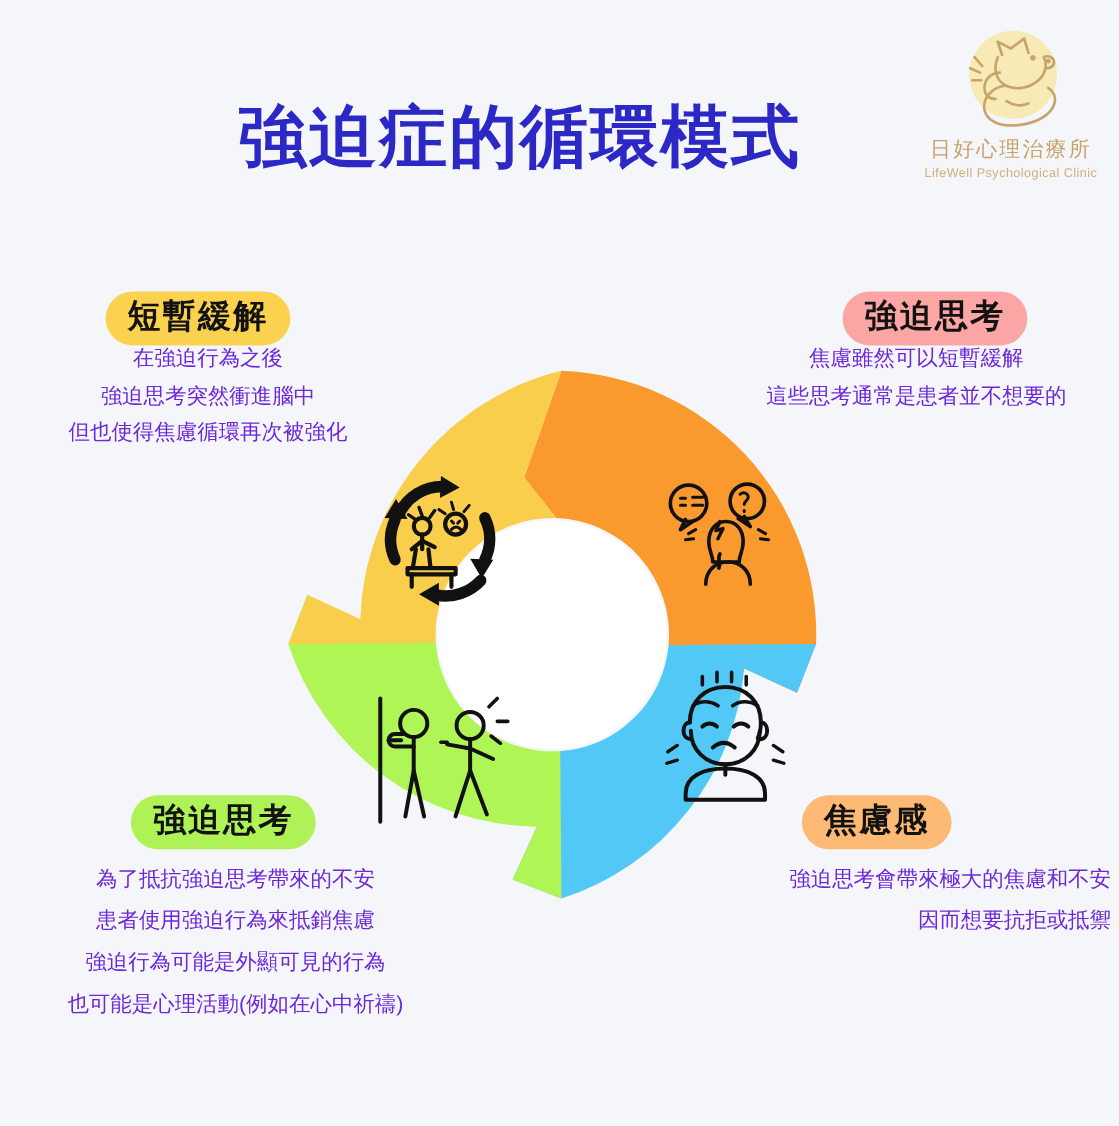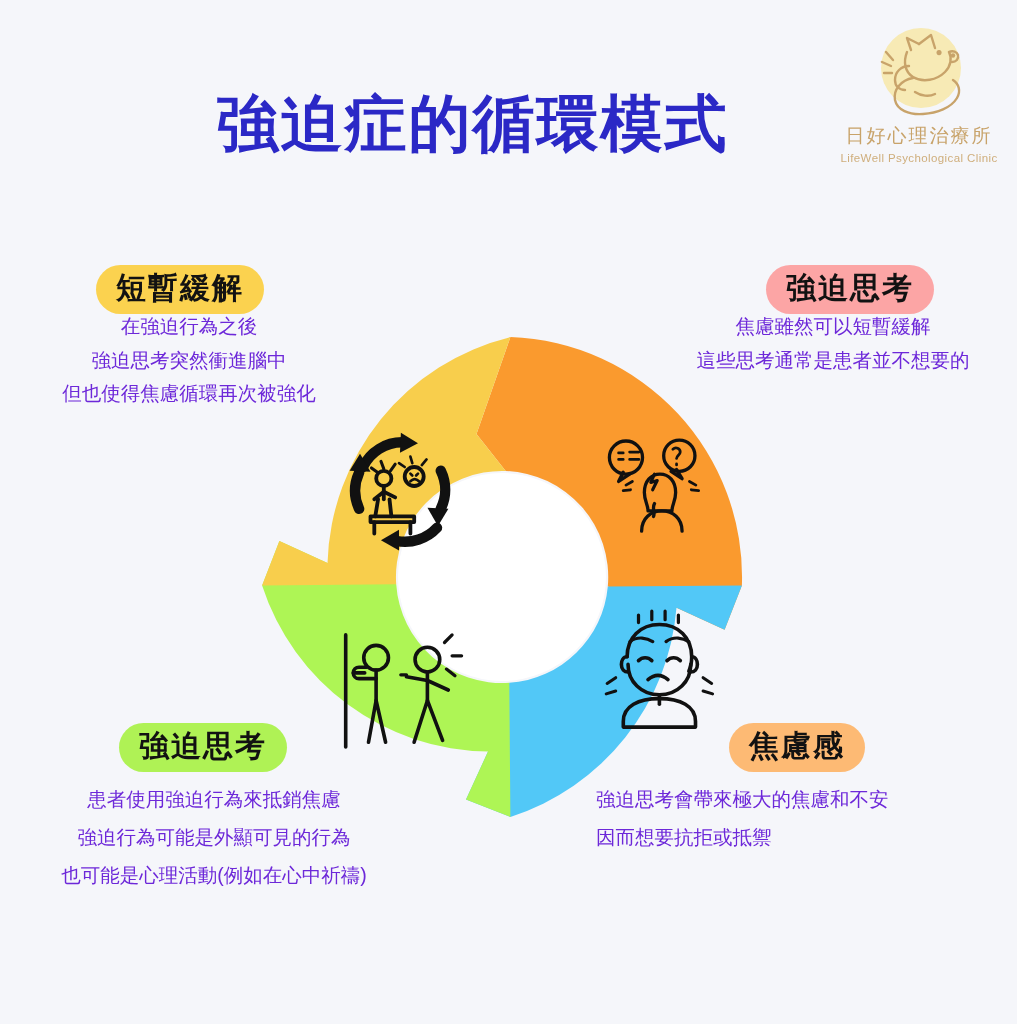--- a/index.html
+++ b/index.html
@@ -83,21 +83,21 @@
   
   .body-text {
     position: absolute;
     font-size: 19.5px;
     line-height: 1.72;
     color: #6d28d9;
     white-space: nowrap;
   }
   #txt-relief     { left: 14px;  top: 310px; width: 350px; text-align: center; }
   #txt-obsession  { left: 655px; top: 310px; width: 356px; text-align: center; }
-  #txt-anxiety    { left: 596px; top: 780px; width: 395px; text-align: left; line-height: 1.95; }
+  #txt-anxiety    { left: 615px; top: 780px; width: 395px; text-align: right; line-height: 1.95; }
   #txt-compulsion { left: 14px;  top: 780px; width: 400px; text-align: center; line-height: 1.95; }
   .body-text div { white-space: nowrap; }
 </style>
 </head>
 <body>
 
 <div id="page" style="background: rgb(245, 246, 250);">
 
   <div id="title" style="color: rgb(43, 40, 198);">強迫症的循環模式</div>
 
@@ -279,18 +279,19 @@
     <div>焦慮雖然可以短暫緩解</div>
     <div>這些思考通常是患者並不想要的</div>
   </div>
 
   <div class="body-text" id="txt-anxiety">
     <div>強迫思考會帶來極大的焦慮和不安</div>
     <div>因而想要抗拒或抵禦</div>
   </div>
 
   <div class="body-text" id="txt-compulsion">
+    <div>為了抵抗強迫思考帶來的不安</div>
     <div>患者使用強迫行為來抵銷焦慮</div>
     <div>強迫行為可能是外顯可見的行為</div>
     <div>也可能是心理活動(例如在心中祈禱)</div>
   </div>
 
 </div>
 
 </body></html>

